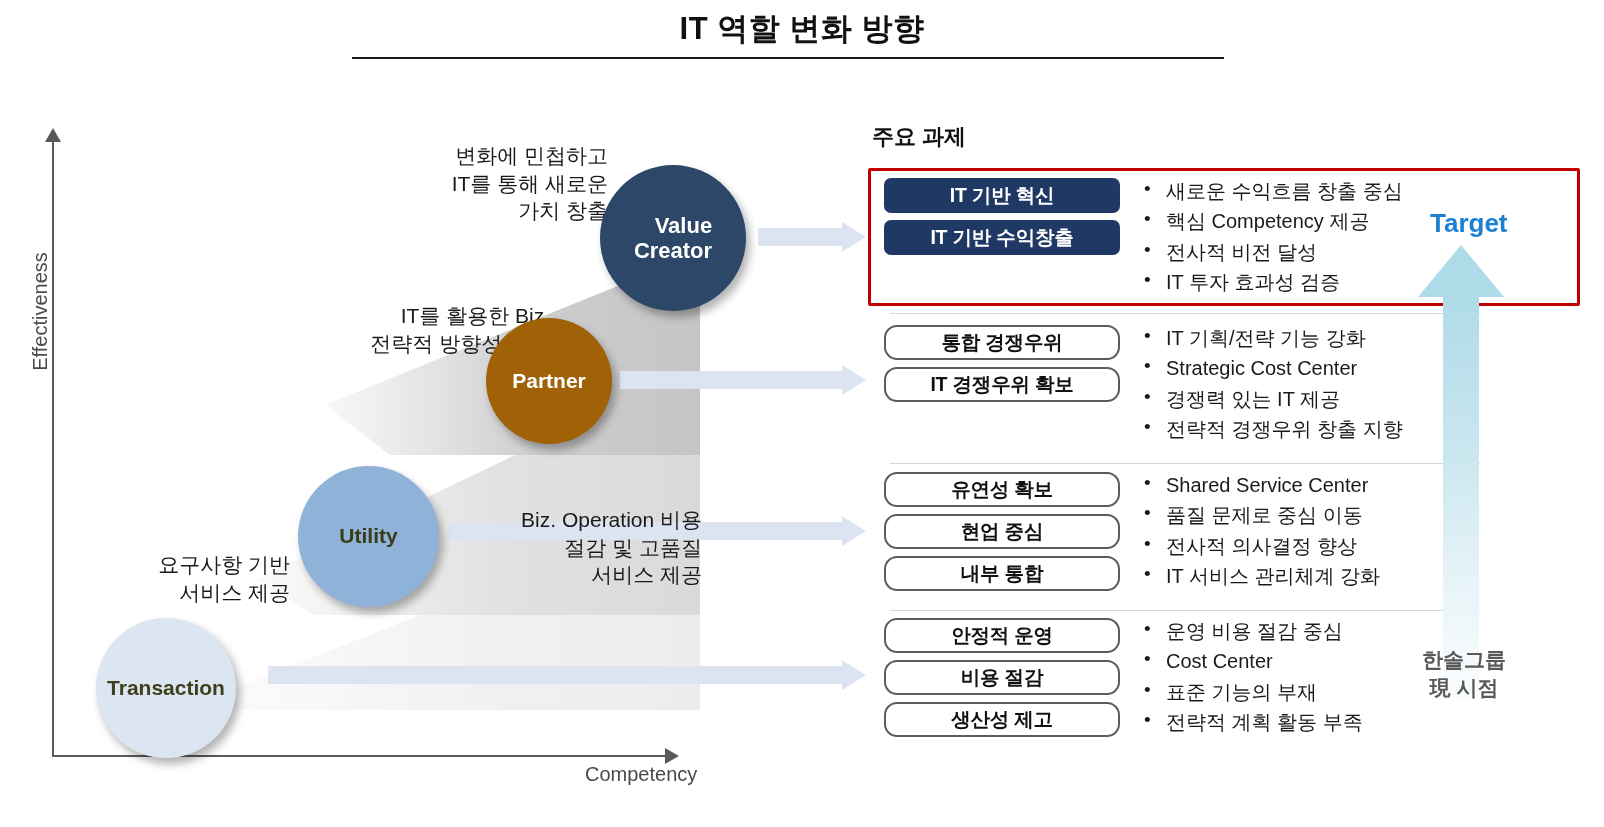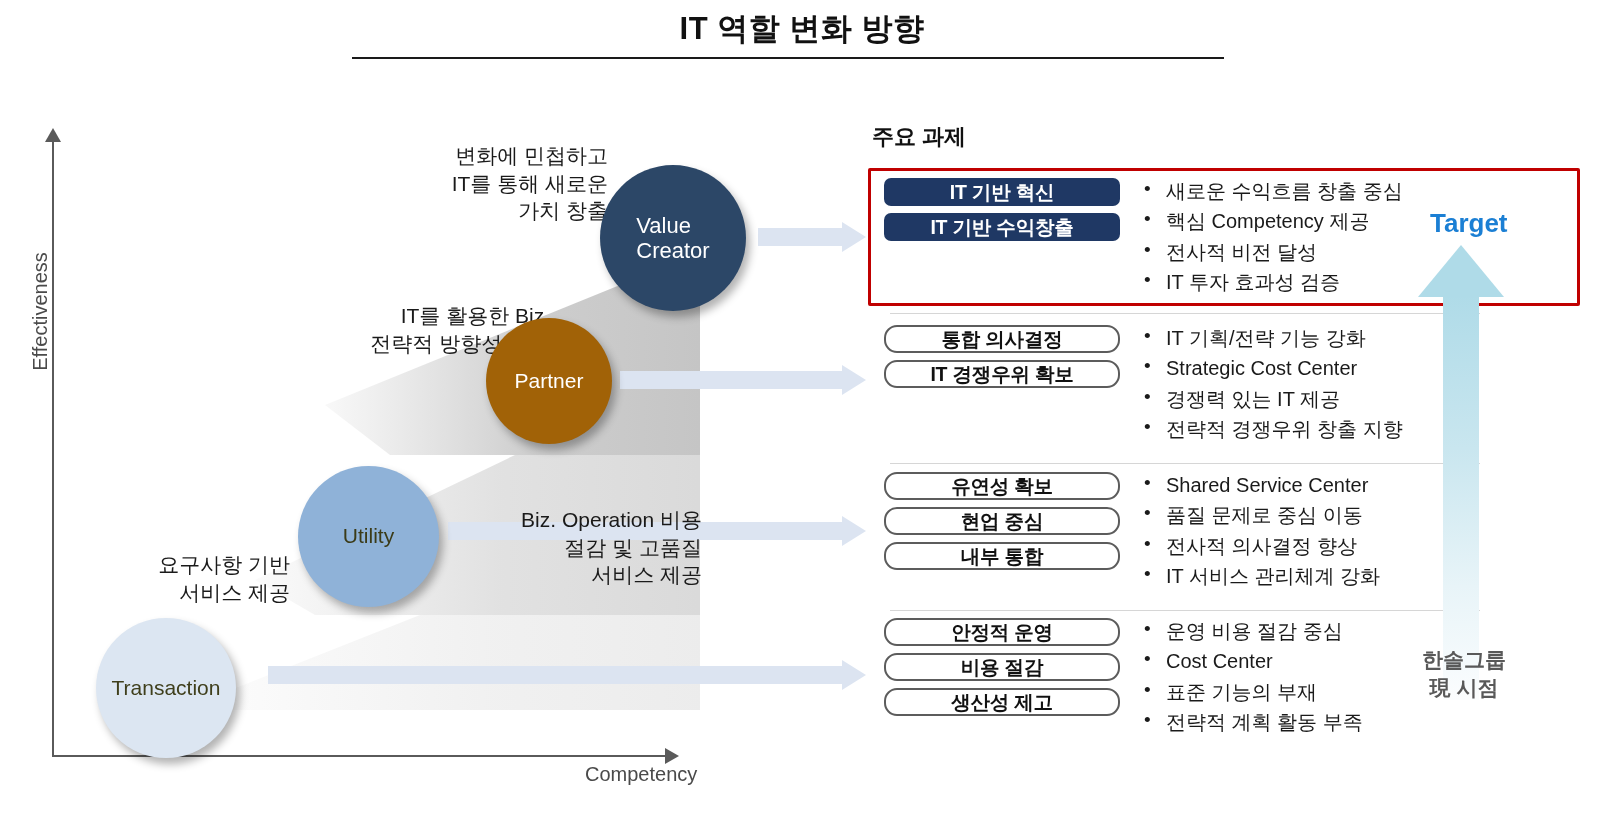--- a/index.html
+++ b/index.html
@@ -42,21 +42,21 @@
     position:absolute;left:585px;top:763px;font-size:20px;color:#4a4a4a;
   }
 
   
   .wedge{position:absolute;}
 
   
   .bubble{
     position:absolute;border-radius:50%;
     display:flex;align-items:center;justify-content:center;
-    text-align:left;font-weight:normal;line-height:1.15;
+    text-align:right;font-weight:bold;line-height:1.15;
     box-shadow:4px 6px 9px rgba(0,0,0,0.30);
   }
   .bubble.vc{left:600px;top:165px;width:146px;height:146px;background:#2C4767;color:#ffffff;font-size:22px;}
   .bubble.pt{left:486px;top:318px;width:126px;height:126px;background:#a16207;color:#ffffff;font-size:21px;}
   .bubble.ut{left:298px;top:466px;width:141px;height:141px;background:#8FB2D8;color:#3B3B18;font-size:21px;}
   .bubble.tr{left:96px;top:618px;width:140px;height:140px;background:#DCE6F2;color:#3F3F1C;font-size:21px;}
 
   
   .callout{position:absolute;color:#1a1a1a;font-size:21px;line-height:1.32;text-align:right;}
   .co-vc{left:380px;top:142px;width:228px;}
@@ -80,21 +80,21 @@
   }
   .red-box{
     position:absolute;left:868px;top:168px;width:712px;height:138px;
     border:3px solid #C00000;border-radius:2px;box-sizing:border-box;
   }
   .divider{position:absolute;left:890px;width:590px;height:1px;background:#D6D6D6;}
 
   .row{position:absolute;}
   .tagcol{position:absolute;}
   .tag{
-    width:236px;height:28px;margin-bottom:7px;box-sizing:border-box;
+    width:236px;height:35px;margin-bottom:7px;box-sizing:border-box;
     display:flex;align-items:center;justify-content:center;
     font-size:19.5px;font-weight:bold;letter-spacing:-0.2px;
   }
   .tag.dark{background:#1F3864;color:#ffffff;border-radius:7px;}
   .tag.light{background:#ffffff;color:#111111;border:2px solid #5C5C5C;border-radius:13px;}
 
   .bullets{position:absolute;font-size:20px;color:#1a1a1a;line-height:1.52;}
   .bullets li{list-style:none;position:relative;padding-left:26px;white-space:nowrap;}
   .bullets ul{margin:0;padding:0;}
   .bullets li:before{
@@ -231,21 +231,21 @@
         <li>새로운 수익흐름 창출 중심</li>
         <li>핵심 Competency 제공</li>
         <li>전사적 비전 달성</li>
         <li>IT 투자 효과성 검증</li>
       </ul>
     </div>
   </div>
 
   <div class="row" style="left:884px;top:325px;">
     <div class="tagcol" style="left:0;top:0;">
-      <div class="tag light">통합 의사결정</div>
+      <div class="tag light">통합 경쟁우위</div>
       <div class="tag light">IT 경쟁우위 확보</div>
     </div>
     <div class="bullets" style="left:256px;top:-2px;">
       <ul>
         <li>IT 기획/전략 기능 강화</li>
         <li>Strategic Cost Center</li>
         <li>경쟁력 있는 IT 제공</li>
         <li>전략적 경쟁우위 창출 지향</li>
       </ul>
     </div>

